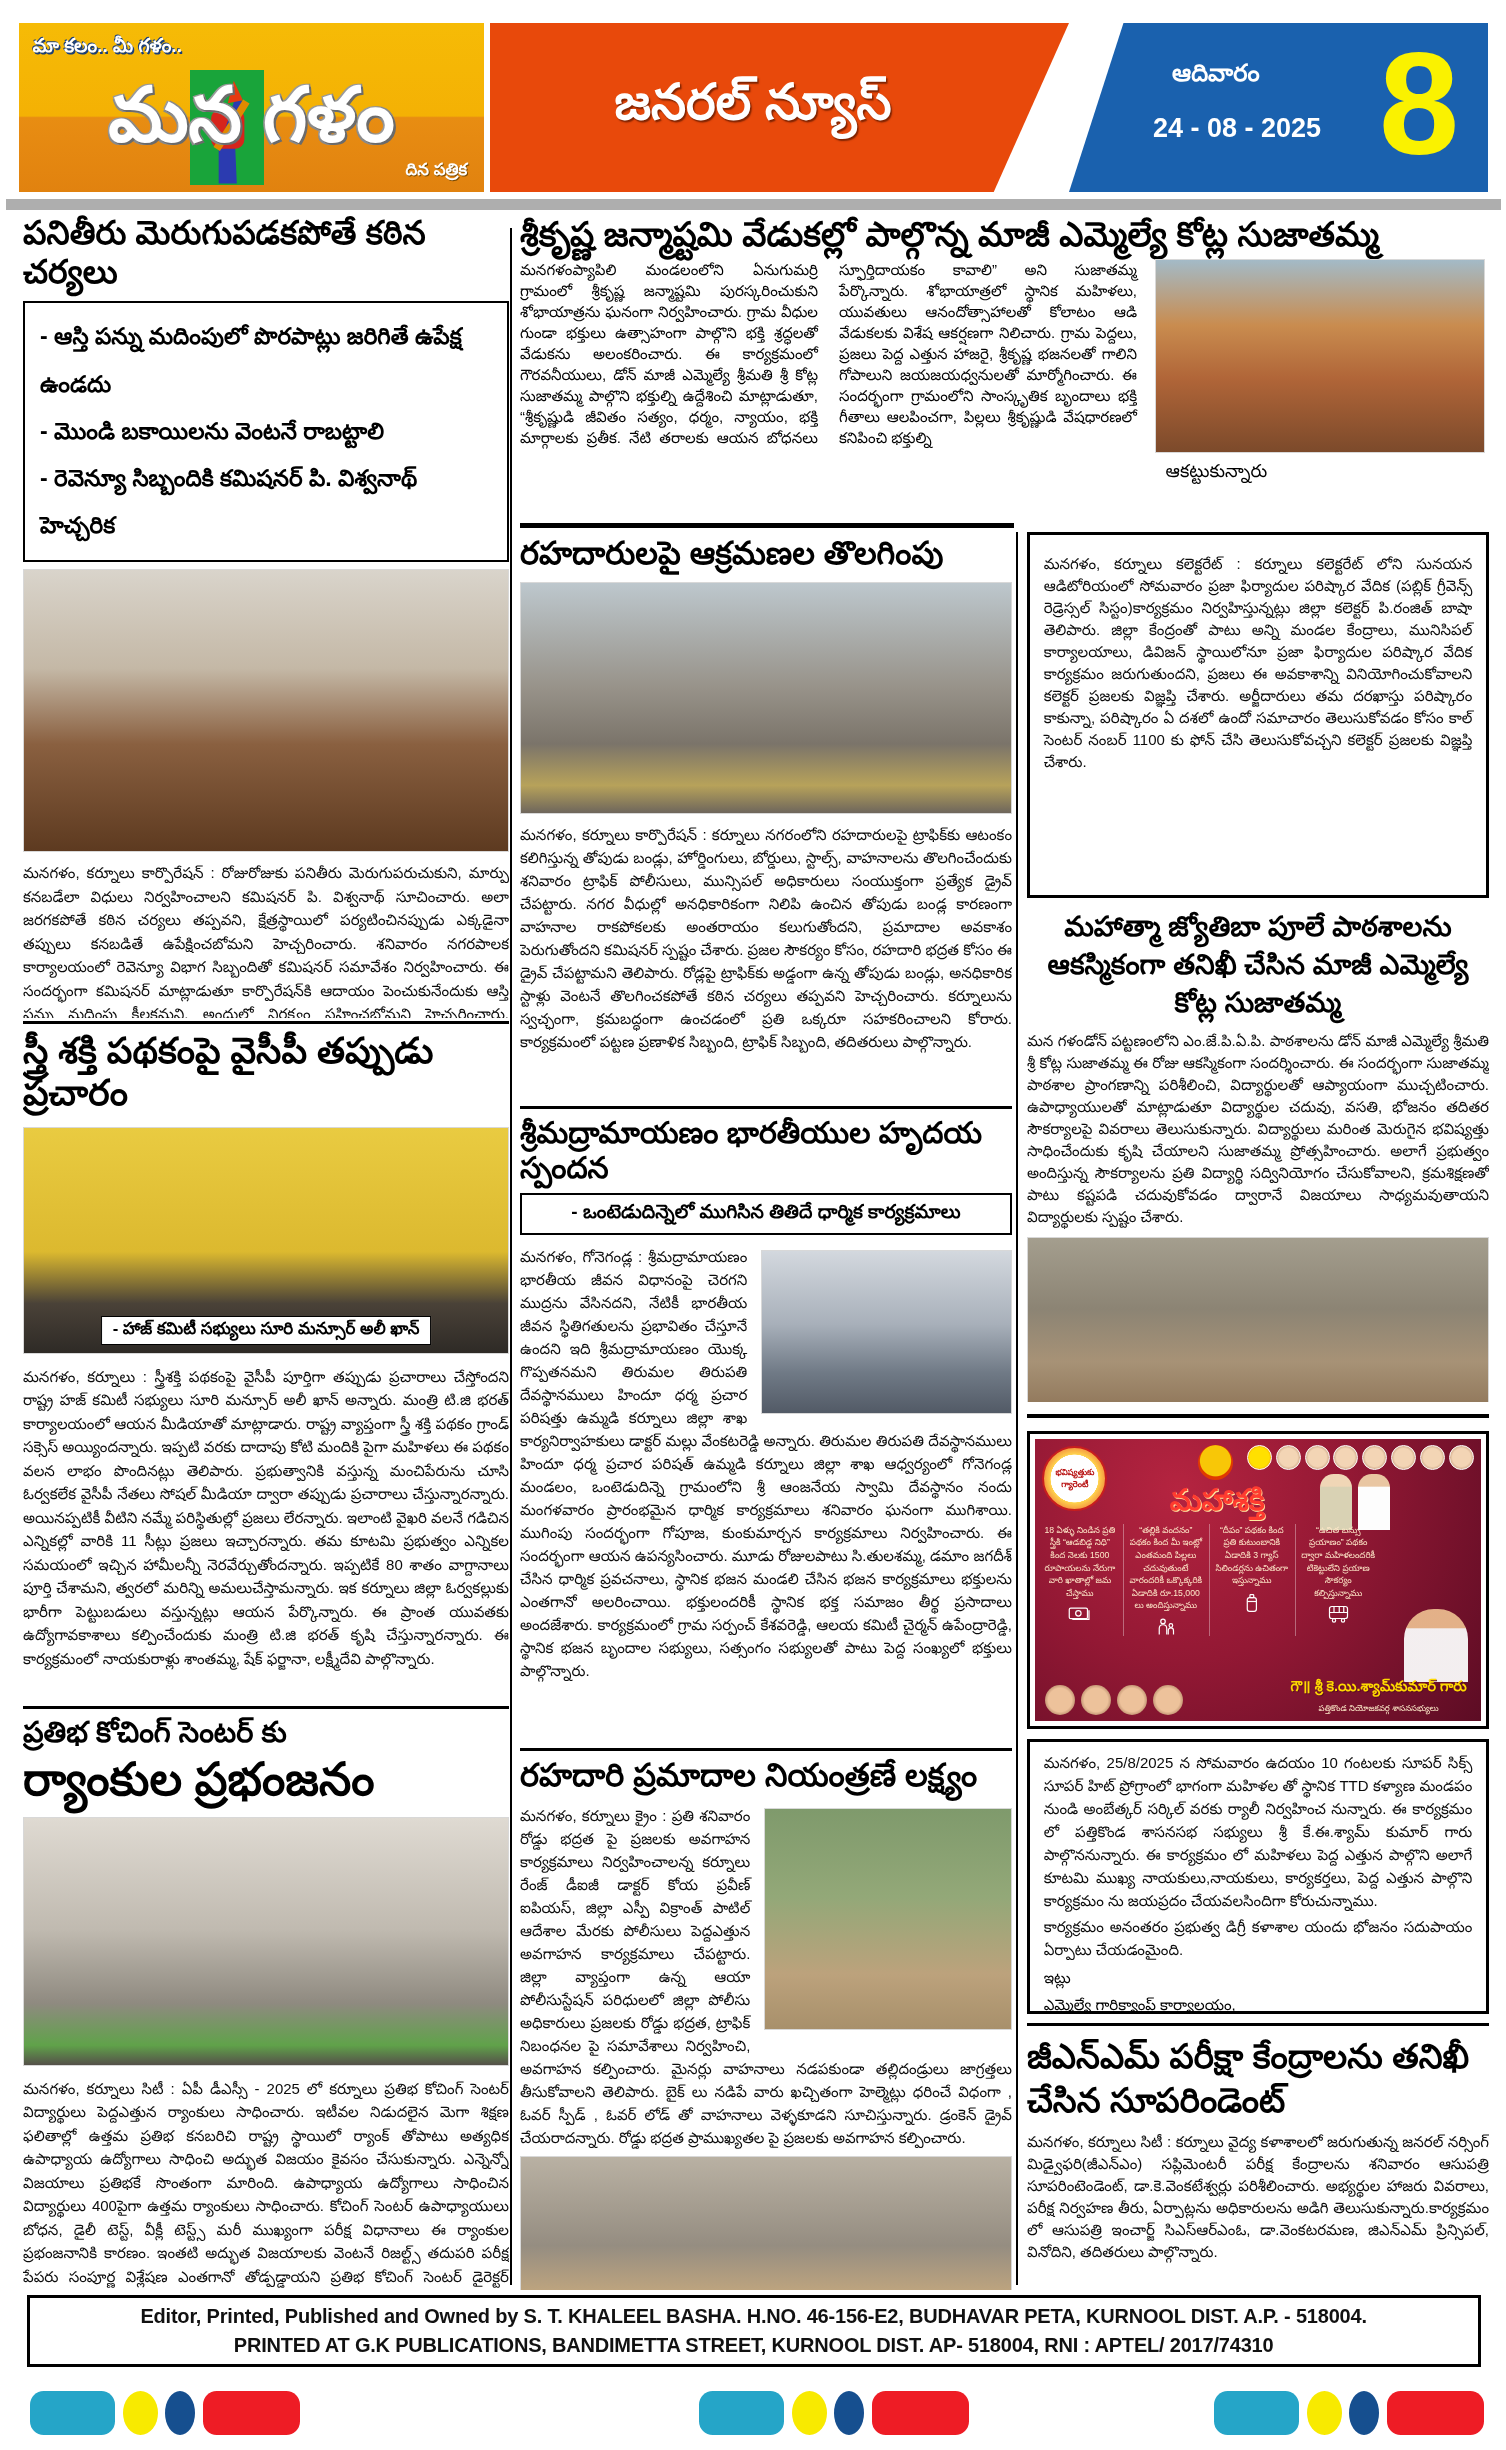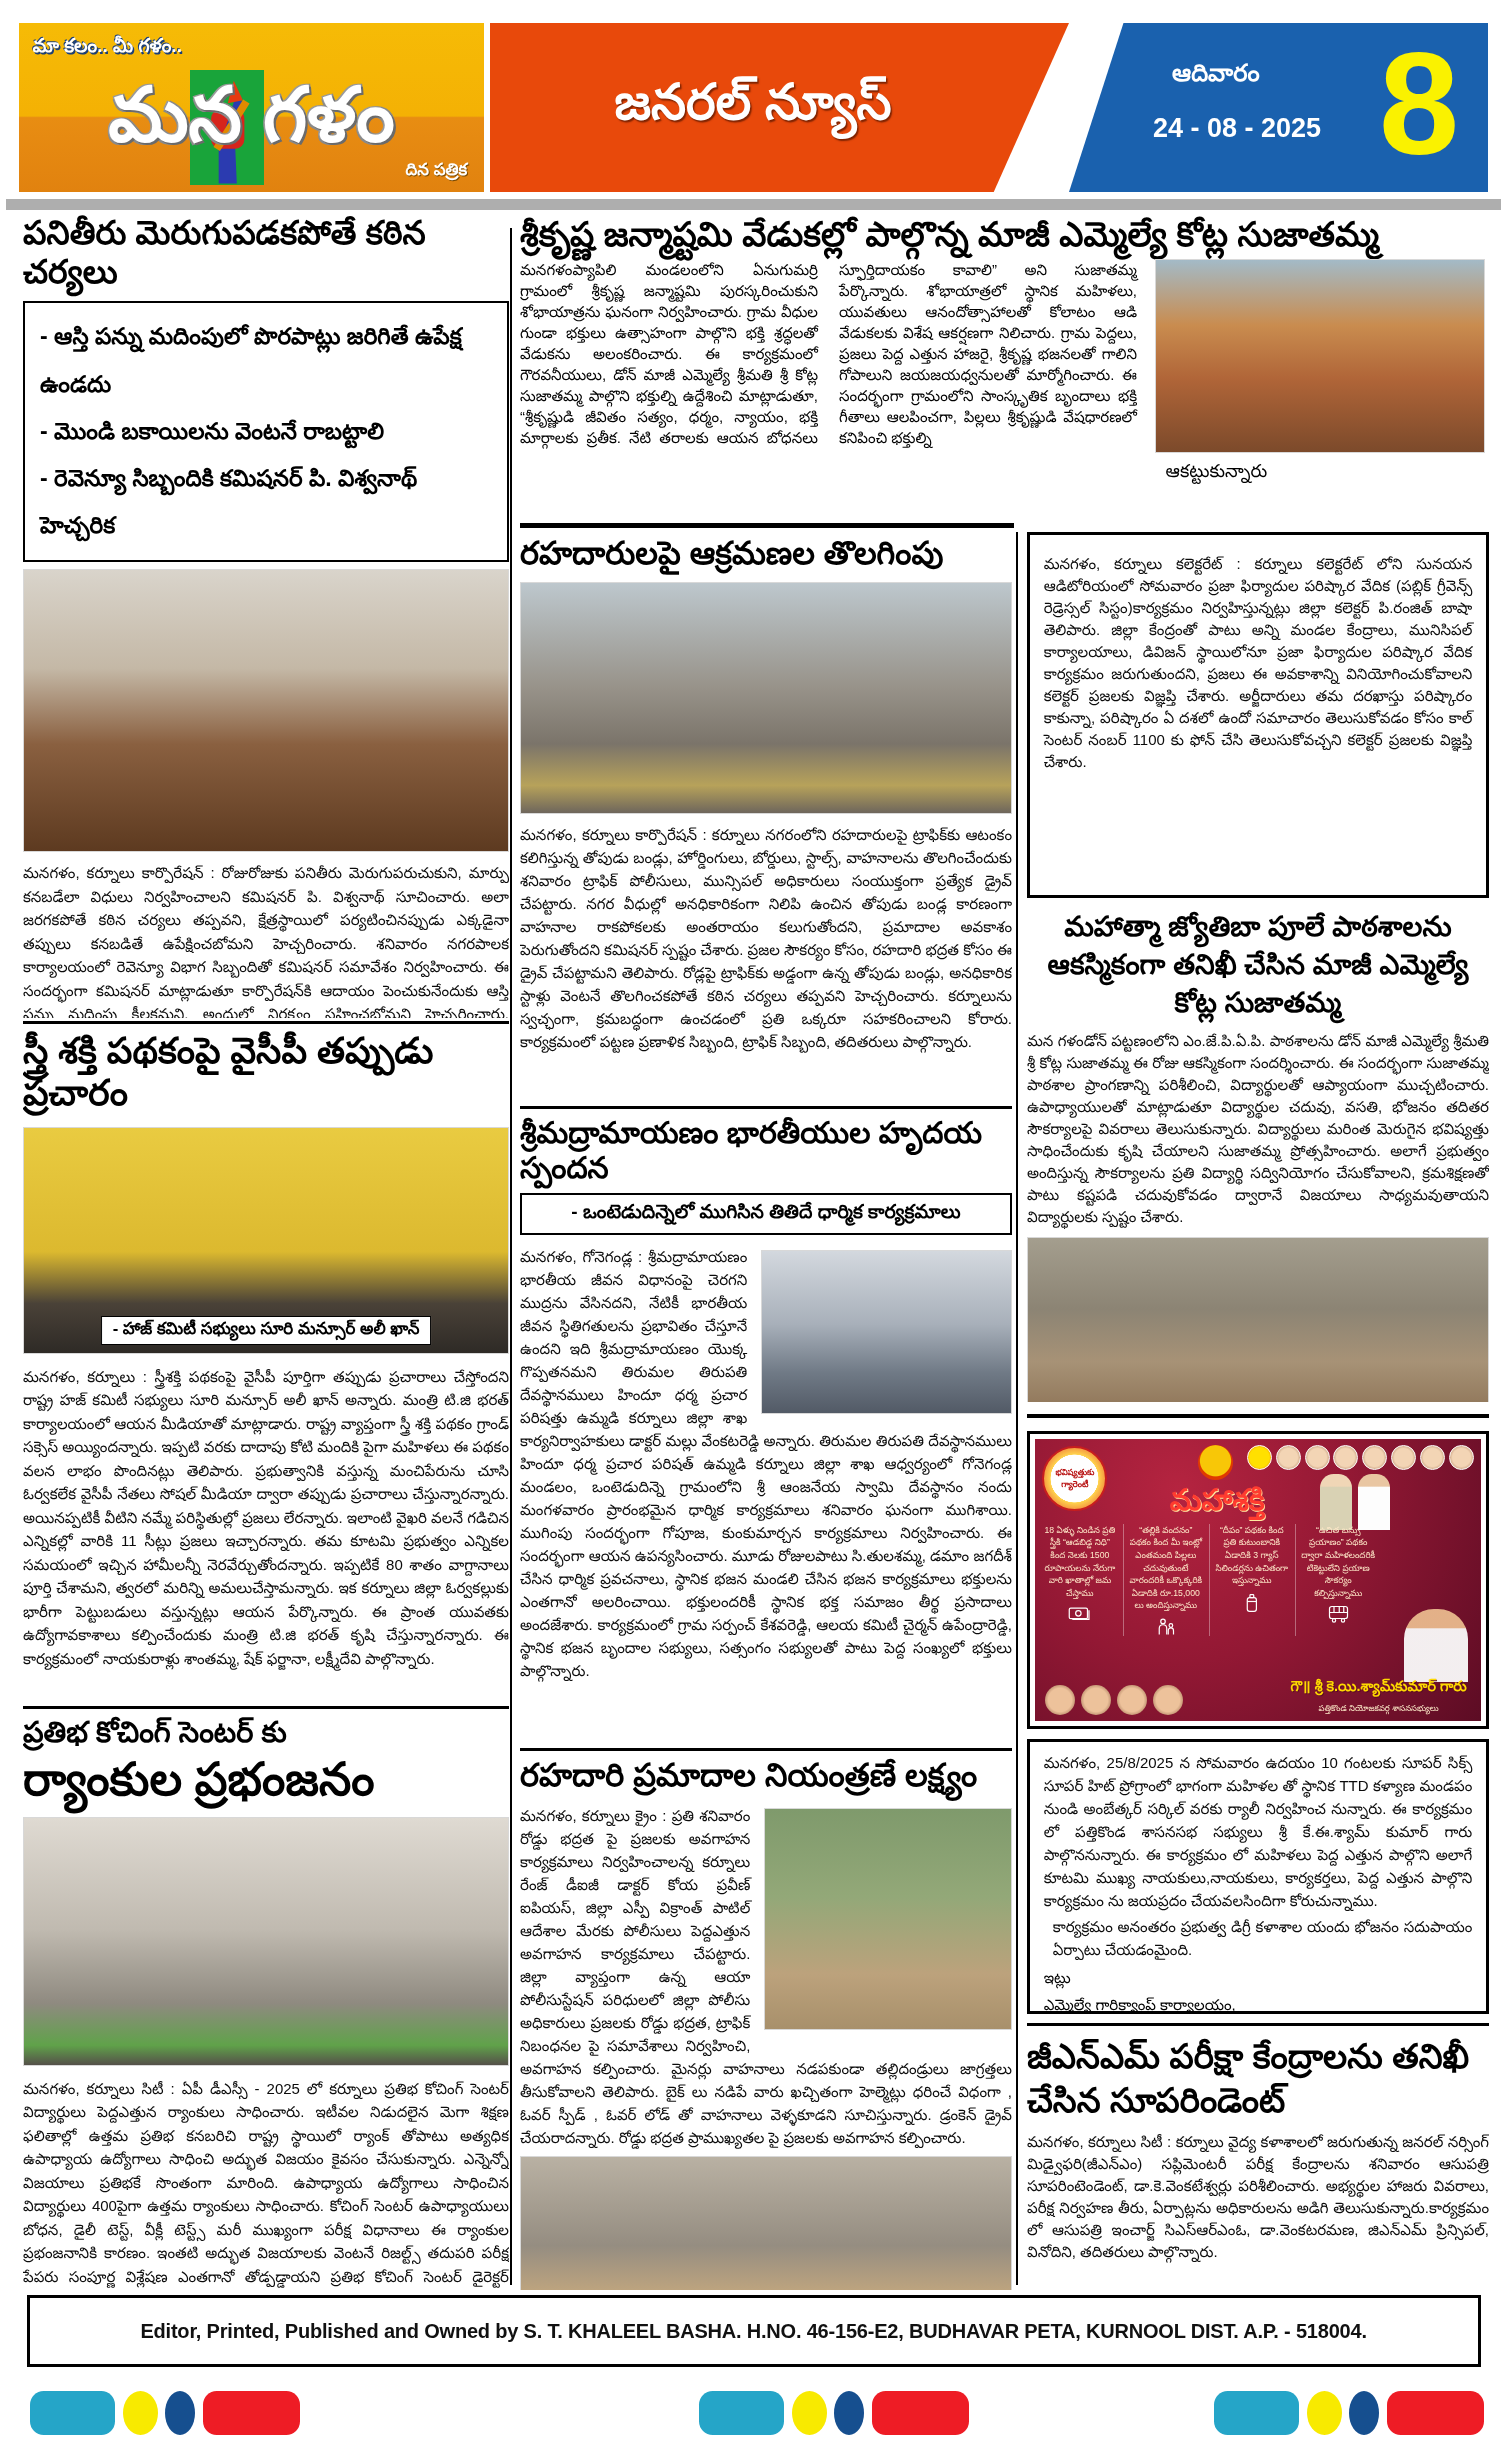--- a/index.html
+++ b/index.html
@@ -273,34 +273,35 @@
       <div class="ad-woman"></div>
       <div class="ad-woman"></div>
     </div>
     <div class="ad-mla">గౌ॥ శ్రీ కె.యి.శ్యామ్‌కుమార్ గారు</div>
     <div class="ad-mla-title">పత్తికొండ నియోజకవర్గ శాసనసభ్యులు</div>
   </div>
 </div>
 
 <div class="article boxed" style="left:1027px;top:1739px;width:462px;height:275px;">
   <div class="body-text" style="line-height:23px;">మనగళం, 25/8/2025 న సోమవారం ఉదయం 10 గంటలకు సూపర్ సిక్స్ సూపర్ హిట్ ప్రోగ్రాంలో భాగంగా మహిళల తో స్థానిక TTD కళ్యాణ మండపం నుండి అంబేత్కర్ సర్కిల్ వరకు ర్యాలీ నిర్వహించ నున్నారు. ఈ కార్యక్రమం లో పత్తికొండ శాసనసభ సభ్యులు శ్రీ కే.ఈ.శ్యామ్ కుమార్ గారు పాల్గొననున్నారు. ఈ కార్యక్రమం లో మహిళలు పెద్ద ఎత్తున పాల్గొని అలాగే కూటమి ముఖ్య నాయకులు,నాయకులు, కార్యకర్తలు, పెద్ద ఎత్తున పాల్గొని కార్యక్రమం ను జయప్రదం చేయవలసిందిగా కోరుచున్నాము.</div>
-  <div class="body-text" style="line-height:23px;margin-top:3px;margin-left:9px;">కార్యక్రమం అనంతరం ప్రభుత్వ డిగ్రీ కళాశాల యందు భోజనం సదుపాయం ఏర్పాటు చేయడంమైంది.</div>
+  <div class="body-text" style="line-height:23px;margin-top:3px;">కార్యక్రమం అనంతరం ప్రభుత్వ డిగ్రీ కళాశాల యందు భోజనం సదుపాయం ఏర్పాటు చేయడంమైంది.</div>
   <div class="sign-block">ఇట్లు</div>
   <div class="sign-block">ఎమ్మెల్యే గారిక్యాంప్ కార్యాలయం,</div>
 
 </div>
 <div class="hline" style="left:1027px;top:2023px;width:462px;height:3px;"></div>
 
 <div class="article" style="left:1027px;top:2034px;width:462px;height:255px;">
   <div class="headline" style="font-size:34px;line-height:1.3;">జీఎన్ఎమ్ పరీక్షా కేంద్రాలను తనిఖీ చేసిన సూపరిండెంట్</div>
   <div class="body-text" style="margin-top:9px;line-height:22px;">మనగళం, కర్నూలు సిటీ : కర్నూలు వైద్య కళాశాలలో జరుగుతున్న జనరల్ నర్సింగ్ మిడ్వైఫరి(జీఎన్ఎం) సప్లిమెంటరీ పరీక్ష కేంద్రాలను శనివారం ఆసుపత్రి సూపరింటెండెంట్, డా.కె.వెంకటేశ్వర్లు పరిశీలించారు. అభ్యర్థుల హాజరు వివరాలు, పరీక్ష నిర్వహణ తీరు, ఏర్పాట్లను అధికారులను అడిగి తెలుసుకున్నారు.కార్యక్రమం లో ఆసుపత్రి ఇంచార్జ్ సిఎస్ఆర్ఎంఓ, డా.వెంకటరమణ, జిఎన్ఎమ్ ప్రిన్సిపల్, వినోదిని, తదితరులు పాల్గొన్నారు.</div>
 </div>
 
 <div class="abs" id="footer-box">
   <div class="footer-line">Editor, Printed, Published and Owned by S. T. KHALEEL BASHA. H.NO. 46-156-E2, BUDHAVAR PETA, KURNOOL DIST. A.P. - 518004.</div>
+  <div class="footer-line">PRINTED AT G.K PUBLICATIONS, BANDIMETTA STREET, KURNOOL DIST. AP- 518004, RNI : APTEL/ 2017/74310</div>
 </div>
 <div class="pill-group" style="left:30px;">
   <div class="pill-cyan"></div>
   <div class="pill-yellow"></div>
   <div class="pill-navy"></div>
   <div class="pill-red"></div>
 </div>
 <div class="pill-group" style="left:699px;">
   <div class="pill-cyan"></div>
   <div class="pill-yellow"></div>

